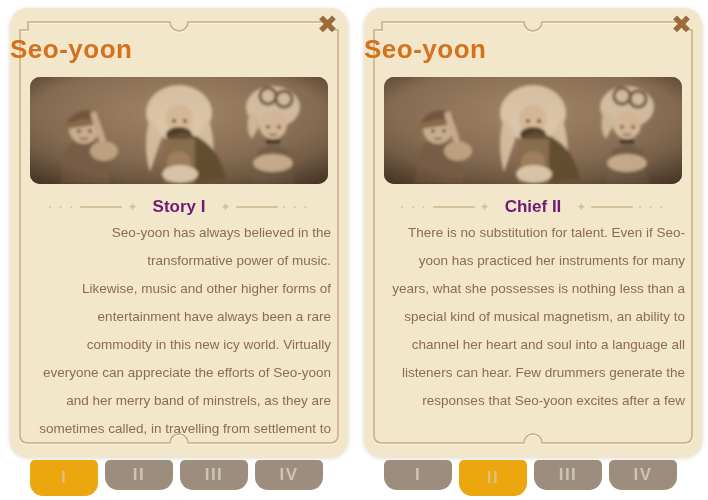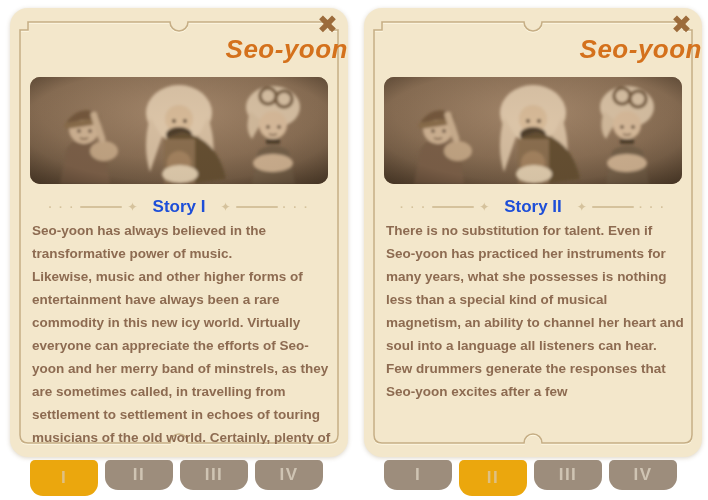--- a/index.html
+++ b/index.html
@@ -9,40 +9,40 @@
   .panel-wrap{position:absolute;top:8px;width:338px;height:492px;}
   .panel-wrap.left{left:10px;}
   .panel-wrap.right{left:364px;}
 
   .panel{position:absolute;top:0;left:0;width:338px;height:449px;
     background:var(--panel-bg,#f3e7cb);border-radius:18px;
     box-shadow:0 1px 4px rgba(120,90,40,.25);}
   .frame-svg{position:absolute;inset:0;pointer-events:none;
     filter:drop-shadow(0 1.5px 0 rgba(255,250,230,.85));}
 
-  .panel-title{position:absolute;top:26px;left:0;right:0;text-align:right;
-    font-size:26px;font-weight:bold;letter-spacing:.5px;color:var(--accent-orange,#d4711c);font-style:italic;}
+  .panel-title{position:absolute;top:26px;left:0;right:0;text-align:left;
+    font-size:26px;font-weight:bold;letter-spacing:.5px;color:var(--accent-orange,#d4711c);}
 
   .close-btn{position:absolute;top:4px;right:10px;font-size:25px;line-height:1;
     font-weight:bold;color:var(--close-brown,#9c6b3b);cursor:pointer;user-select:none;}
 
   .photo{position:absolute;top:69px;left:20px;width:298px;height:107px;
     border-radius:10px;overflow:hidden;background:#7a6249;}
   .photo svg{display:block;width:298px;height:107px;}
 
   .story-row{position:absolute;top:187px;left:14px;right:14px;height:24px;
     display:flex;align-items:center;justify-content:center;gap:7px;}
-  .story-label{font-size:17px;font-weight:bold;color:#1d4ed8;margin:0 8px;white-space:nowrap;}
+  .story-label{font-size:17px;font-weight:bold;color:#701a75;margin:0 8px;white-space:nowrap;}
   .orn{display:flex;align-items:center;gap:5px;color:var(--ornament-tan,#d5c29c);}
   .orn-dots{font-size:11px;font-weight:bold;letter-spacing:2px;line-height:1;}
   .orn-line{width:42px;height:2px;background:var(--ornament-tan,#d5c29c);border-radius:1px;}
   .orn-diamond{font-size:12px;line-height:1;}
 
   .body-text{position:absolute;top:211px;left:22px;right:17px;bottom:13px;overflow:hidden;
-    font-size:13.5px;line-height:23px;font-weight:bold;color:var(--text-brown,#8d6b51);}
+    font-size:13.5px;line-height:28px;font-weight:normal;color:var(--text-brown,#8d6b51);text-align:right;}
   .body-text p{margin:0;}
 
   .tabs{position:absolute;top:452px;left:20px;display:flex;gap:7px;align-items:flex-start;}
   .tab{width:68px;height:30px;background:var(--tab-inactive-taupe,#9d8d7c);
     border-radius:5px 5px 13px 13px;display:flex;align-items:center;justify-content:center;
     font-size:17px;font-weight:bold;letter-spacing:1.5px;color:var(--tab-numeral-light,#cfc4b3);
     cursor:pointer;}
   .tab.active{height:36px;background:var(--tab-active-gold,#eba70d);color:#dec084;}
 
   .hidden-defs{position:absolute;width:0;height:0;overflow:hidden;}
@@ -159,21 +159,21 @@
         <svg viewBox="0 0 298 107" preserveAspectRatio="none">
             <use href="#char-scene"></use>
           </svg>
       </div>
       <div class="story-row">
         <span class="orn">
           <span class="orn-dots">· · ·</span>
           <span class="orn-line"></span>
           <span class="orn-diamond">✦</span>
         </span>
-        <span class="story-label">Story II</span>
+        <span class="story-label">Chief II</span>
         <span class="orn">
           <span class="orn-diamond">✦</span>
           <span class="orn-line"></span>
           <span class="orn-dots">· · ·</span>
         </span>
       </div>
       <div class="body-text">
         <p>There is no substitution for talent. Even if Seo-yoon has practiced her instruments for many years, what she possesses is nothing less than a special kind of musical magnetism, an ability to channel her heart and soul into a language all listeners can hear. Few drummers generate the responses that Seo-yoon excites after a few</p>
       </div>
     </div>

